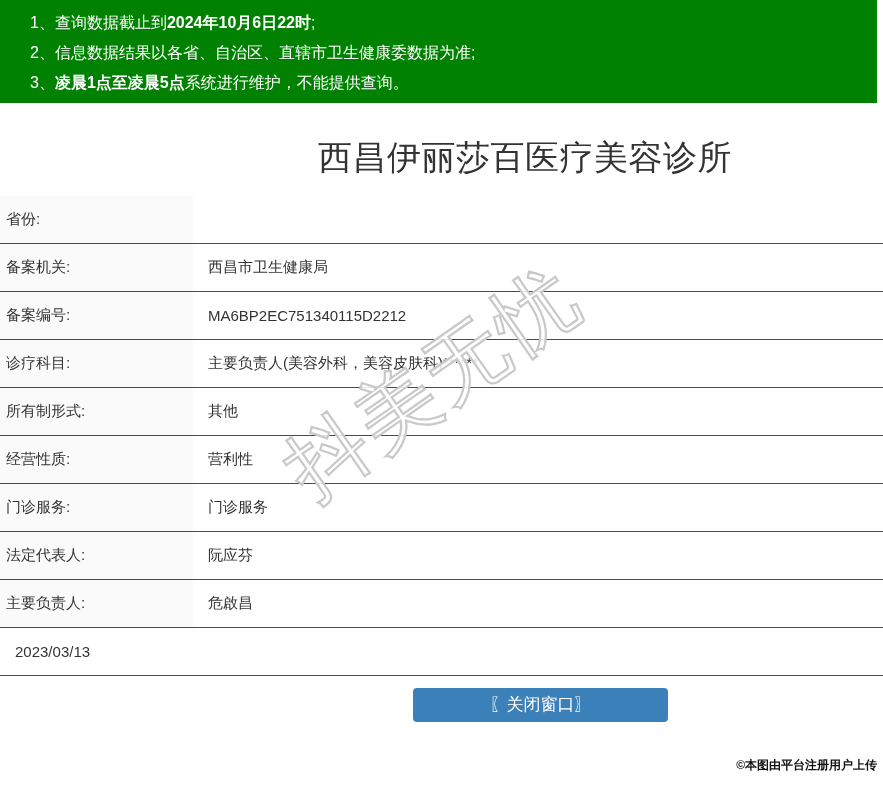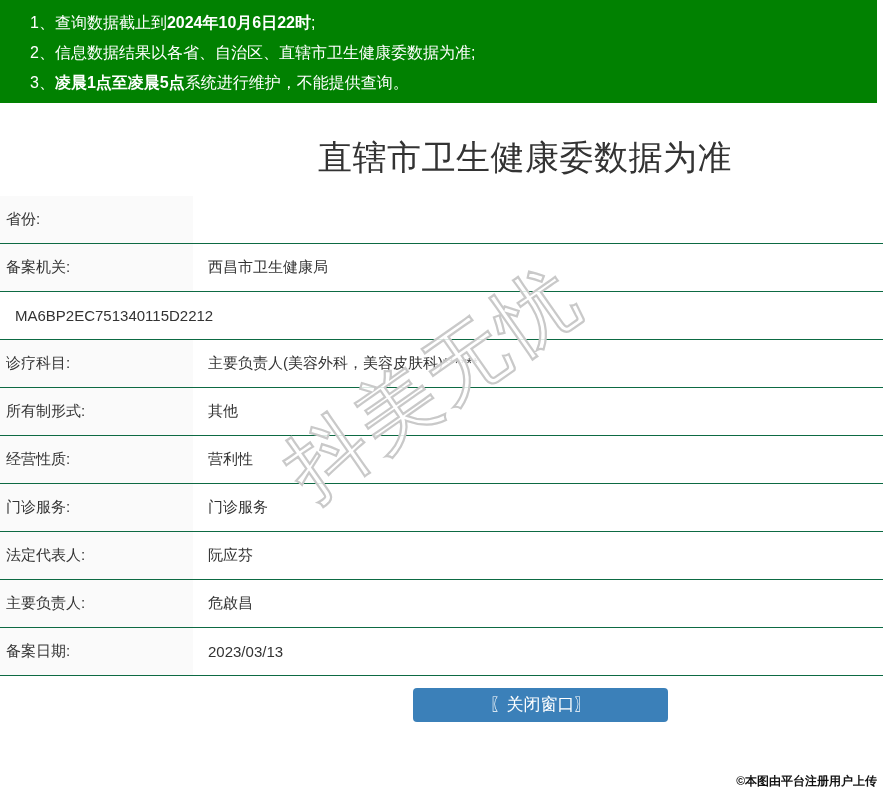--- a/index.html
+++ b/index.html
@@ -85,47 +85,48 @@
     font-family: "Liberation Sans", "DejaVu Sans", sans-serif;
     cursor: pointer;
     text-align: center;
     line-height: 34px;
   }
 
   
   .credit {
     position: absolute;
     right: 6px;
-    bottom: 0;
+    bottom: 16px;
     font-size: 12px;
     font-weight: bold;
     color: #111111;
     text-shadow: -1px -1px 0 #fff, 1px -1px 0 #fff, -1px 1px 0 #fff, 1px 1px 0 #fff;
   }
 </style>
 </head>
 <body>
 
 <div class="notice">
   <div class="n-line"><span>1、查询数据截止到</span><b>2024年10月6日22时</b><span>;</span></div>
   <div class="n-line"><span>2、信息数据结果以各省、自治区、直辖市卫生健康委数据为准;</span><b></b><span></span></div>
   <div class="n-line"><span>3、</span><b>凌晨1点至凌晨5点</b><span>系统进行维护，不能提供查询。</span></div>
 </div>
 
-<h1 class="title">直辖市卫生健康委数据为准</h1>
+<h1 class="title">西昌伊丽莎百医疗美容诊所</h1>
 
 <div class="info-table">
   <div class="row">
     <div class="cell-label">省份:</div>
   </div>
   <div class="row">
     <div class="cell-label">备案机关:</div>
     <div class="cell-value">西昌市卫生健康局</div>
   </div>
   <div class="row">
+    <div class="cell-label">备案编号:</div>
     <div class="cell-value">MA6BP2EC751340115D2212</div>
   </div>
   <div class="row">
     <div class="cell-label">诊疗科目:</div>
     <div class="cell-value">主要负责人(美容外科，美容皮肤科)******</div>
   </div>
   <div class="row">
     <div class="cell-label">所有制形式:</div>
     <div class="cell-value">其他</div>
   </div>
@@ -139,21 +140,20 @@
   </div>
   <div class="row">
     <div class="cell-label">法定代表人:</div>
     <div class="cell-value">阮应芬</div>
   </div>
   <div class="row">
     <div class="cell-label">主要负责人:</div>
     <div class="cell-value">危啟昌</div>
   </div>
   <div class="row">
-    <div class="cell-label">备案日期:</div>
     <div class="cell-value">2023/03/13</div>
   </div>
 </div>
 
 <svg class="watermark" viewBox="0 0 360 300" xmlns="http://www.w3.org/2000/svg">
   <text x="180" y="150" text-anchor="middle" dominant-baseline="central" transform="rotate(-35 180 150)" font-size="80" letter-spacing="4" fill="#ffffff" fill-opacity="0.85" stroke="#c9c9c9" stroke-width="2.2">抖美无忧</text>
 </svg>
 
 <div class="btn-wrap">
   <button class="close-btn">〖关闭窗口〗</button>

